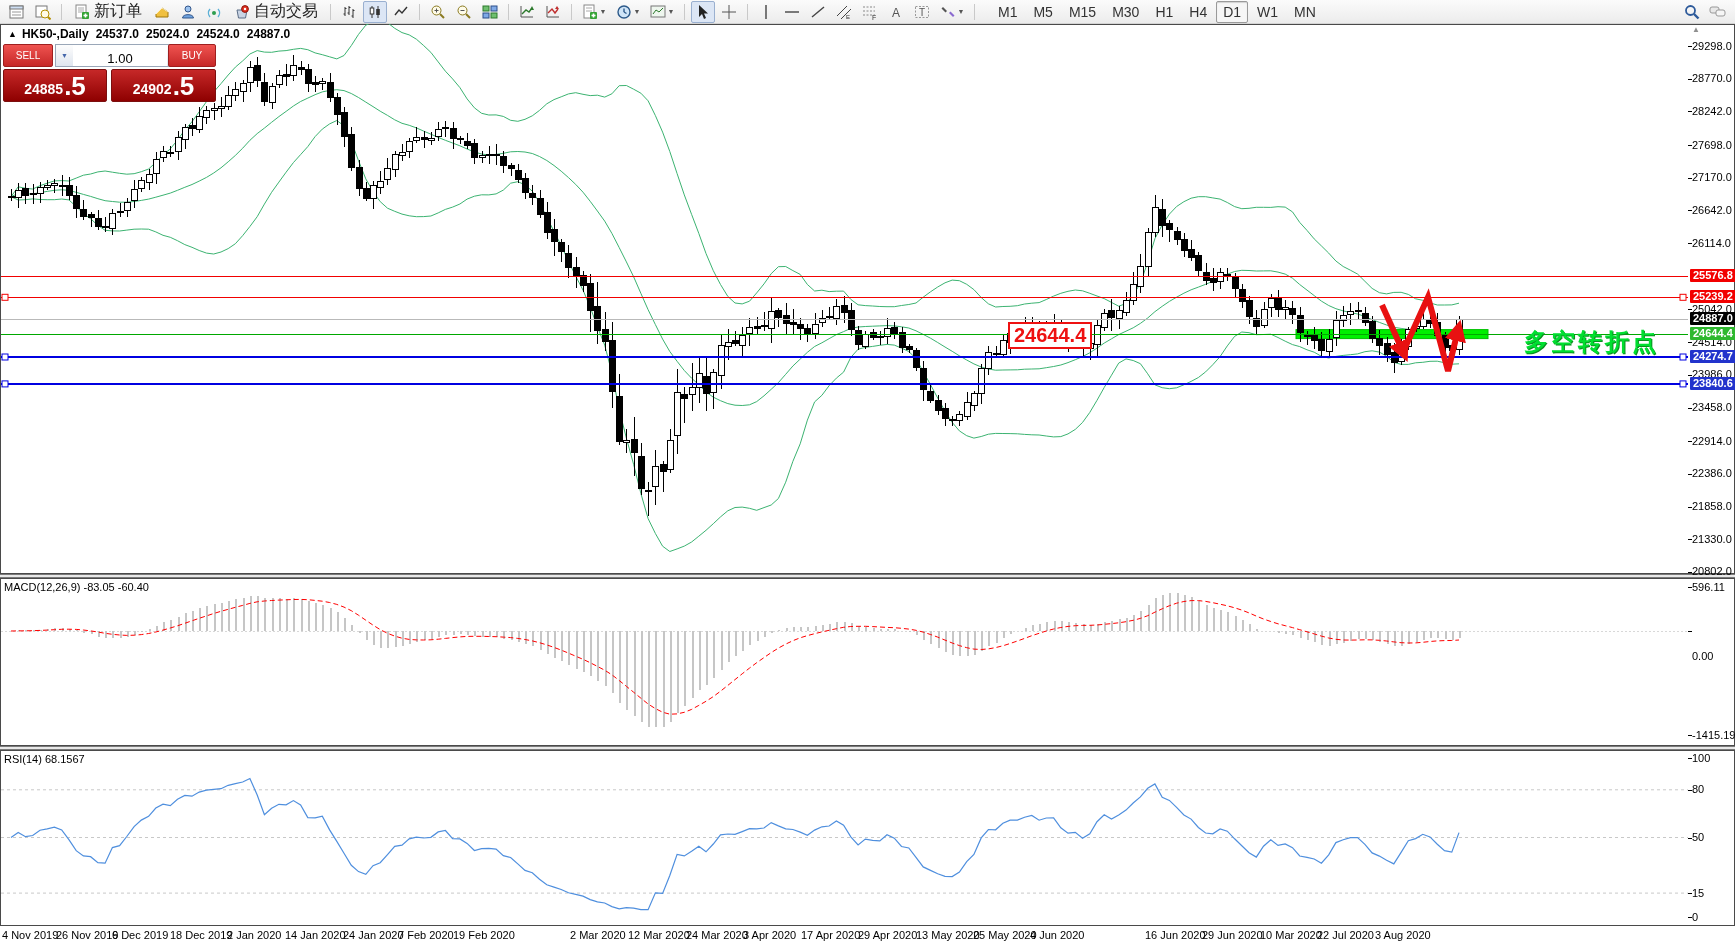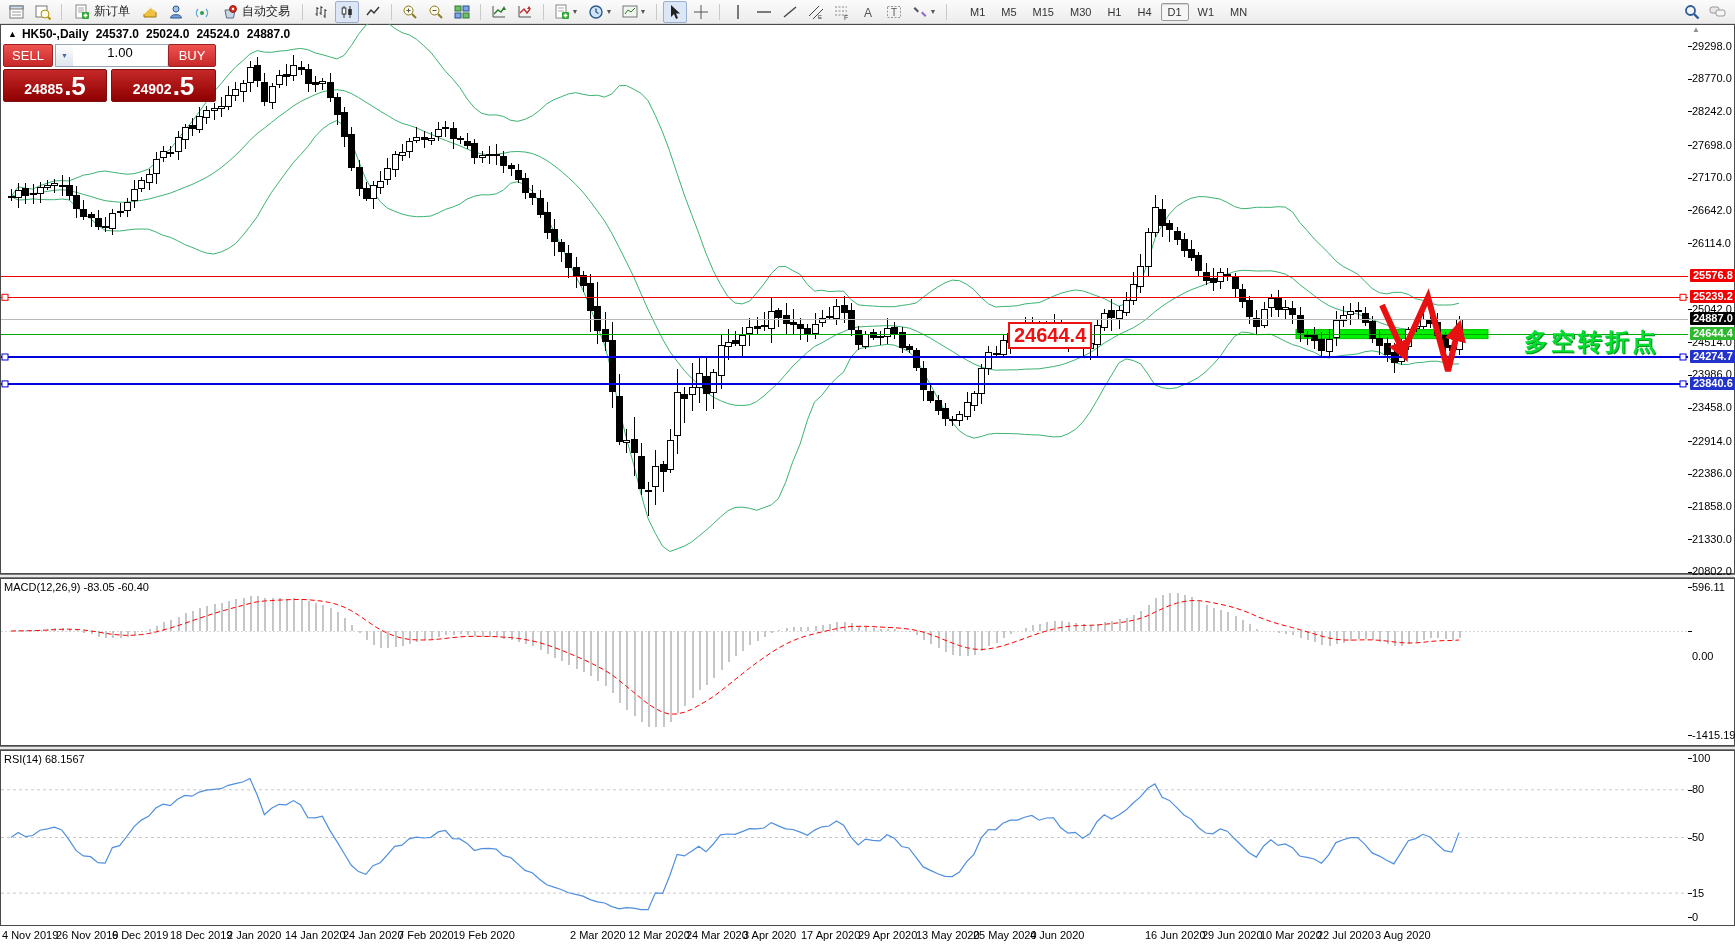--- a/index.html
+++ b/index.html
@@ -17,28 +17,28 @@
     display:flex;align-items:center;padding:0 4px;box-sizing:border-box;z-index:5;
   }
   .tbi{
     width:22px;height:20px;display:flex;align-items:center;justify-content:center;
     margin:0 1px;border:1px solid transparent;border-radius:2px;flex:0 0 auto;
   }
   .tbi.pressed{background:#dce6f5;border:1px solid #9ab0d0;}
   .tbi svg{display:block;}
   .tb-text{
     display:flex;align-items:center;height:20px;margin:0 2px;padding:0 4px;
-    font-size:12px;color:#222;border:1px solid transparent;border-radius:2px;flex:0 0 auto;
+    font-size:16px;color:#222;border:1px solid transparent;border-radius:2px;flex:0 0 auto;
   }
   .tb-text .lbl{margin-left:4px;}
   .tbsep{width:1px;height:16px;background:#c9c9c9;margin:0 5px;flex:0 0 auto;}
   .dd{font-size:7px;color:#555;margin-left:2px;}
   .tf-group{display:flex;align-items:center;margin-left:10px;flex:0 0 auto;}
   .tf{
-    font-size:11px;color:#333;padding:2px 6px;margin:0 1px;border:1px solid transparent;
+    font-size:14px;color:#333;padding:2px 6px;margin:0 1px;border:1px solid transparent;
     border-radius:2px;cursor:default;
   }
   .tf.active{background:#f6f6f6;border:1px solid #9a9a9a;box-shadow:inset 0 1px 1px rgba(0,0,0,.15);text-align:center;}
   .tb-spacer{flex:1 1 auto;}
   
   .panel{position:absolute;background:#fff;border:1px solid #4a4a4a;box-sizing:border-box;z-index:0;}
   .splitter{
     position:absolute;left:0;width:1735px;height:4px;background:#e9e9e9;
     border-top:1px solid #7a7a7a;border-bottom:1px solid #7a7a7a;box-sizing:border-box;z-index:2;
   }
@@ -54,26 +54,26 @@
   .chart-header{
     position:absolute;left:8px;top:27px;font-size:12px;font-weight:600;color:#000;z-index:3;
     display:flex;align-items:center;white-space:nowrap;
   }
   .chart-header .tri{font-size:9px;margin-right:5px;}
   .chart-header span{margin-right:7px;}
   
   .trade-panel{position:absolute;left:3px;top:44px;width:213px;height:58px;z-index:4;}
   .tp-btn{
     position:absolute;top:0;height:23px;background:linear-gradient(#ef5350,#c62828);
-    color:#fff;font-size:13px;display:flex;align-items:center;justify-content:center;
+    color:#fff;font-size:10px;display:flex;align-items:center;justify-content:center;
     border:1px solid #9e1f1f;border-radius:2px;box-sizing:border-box;
   }
   .tp-vol{
     position:absolute;left:52px;top:0;width:130px;height:23px;background:#fff;
-    border:1px solid #9aa7b8;display:flex;align-items:flex-start;box-sizing:border-box;
+    border:1px solid #9aa7b8;display:flex;align-items:flex-end;box-sizing:border-box;
   }
   .tp-vol .spin{width:17px;height:100%;background:linear-gradient(#fdfdfd,#dfe5ee);
     display:flex;align-items:center;justify-content:center;font-size:7px;color:#4466aa;flex:0 0 auto;}
   .tp-vol .val{flex:1;text-align:center;font-size:13px;color:#000;}
   .tp-price{
     position:absolute;top:25px;height:33px;background:linear-gradient(#c62828,#8e0000);
     color:#fff;display:flex;align-items:flex-end;justify-content:center;
     border:1px solid #7c0f0f;border-radius:2px;box-sizing:border-box;padding-bottom:2px;
   }
   .tp-price .big{font-size:14px;font-weight:bold;line-height:20px;}

